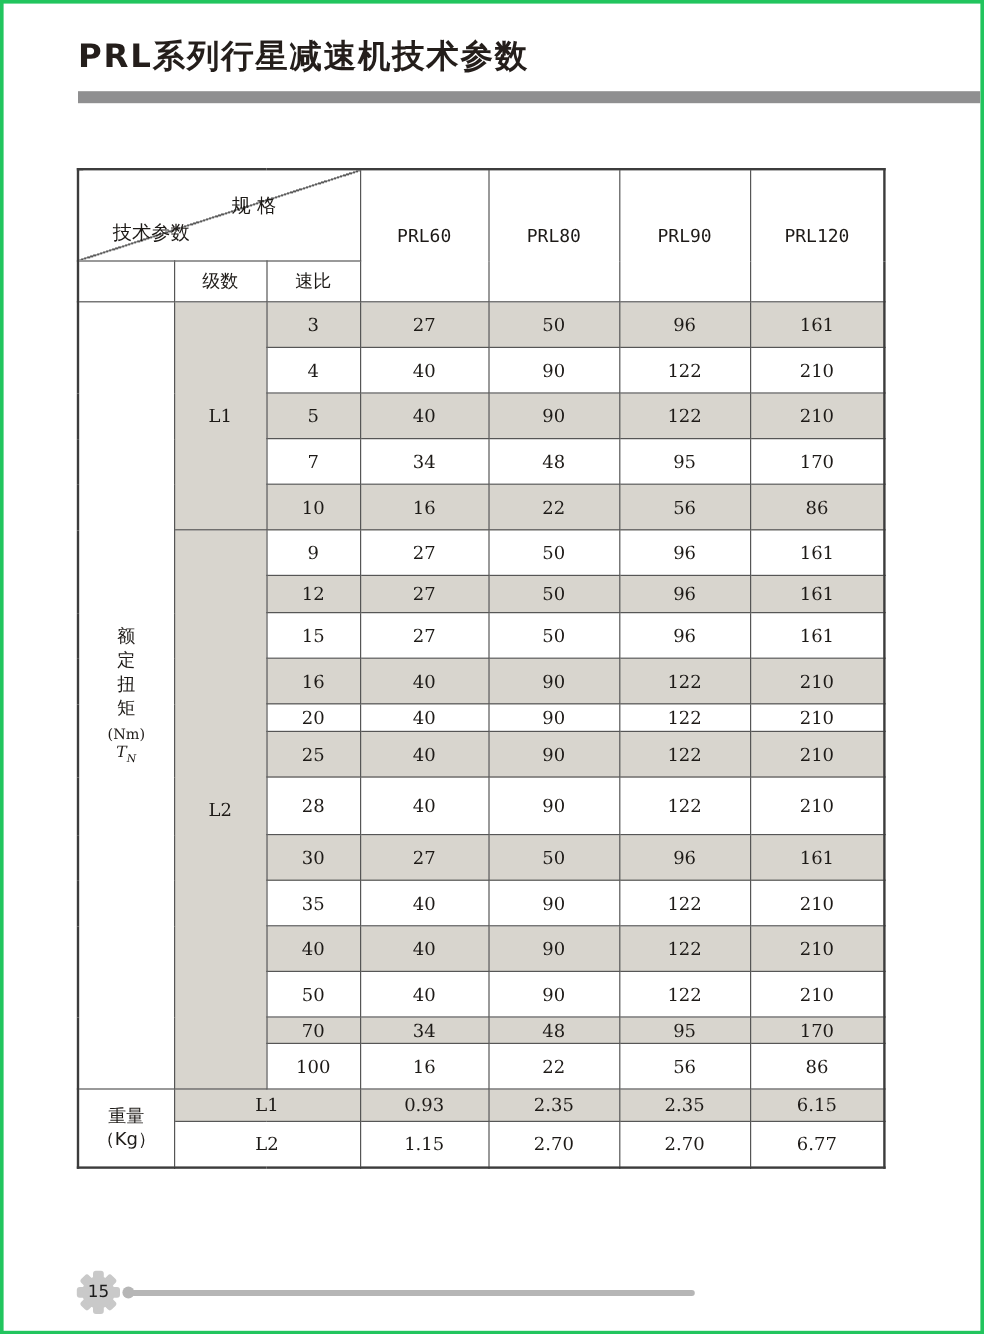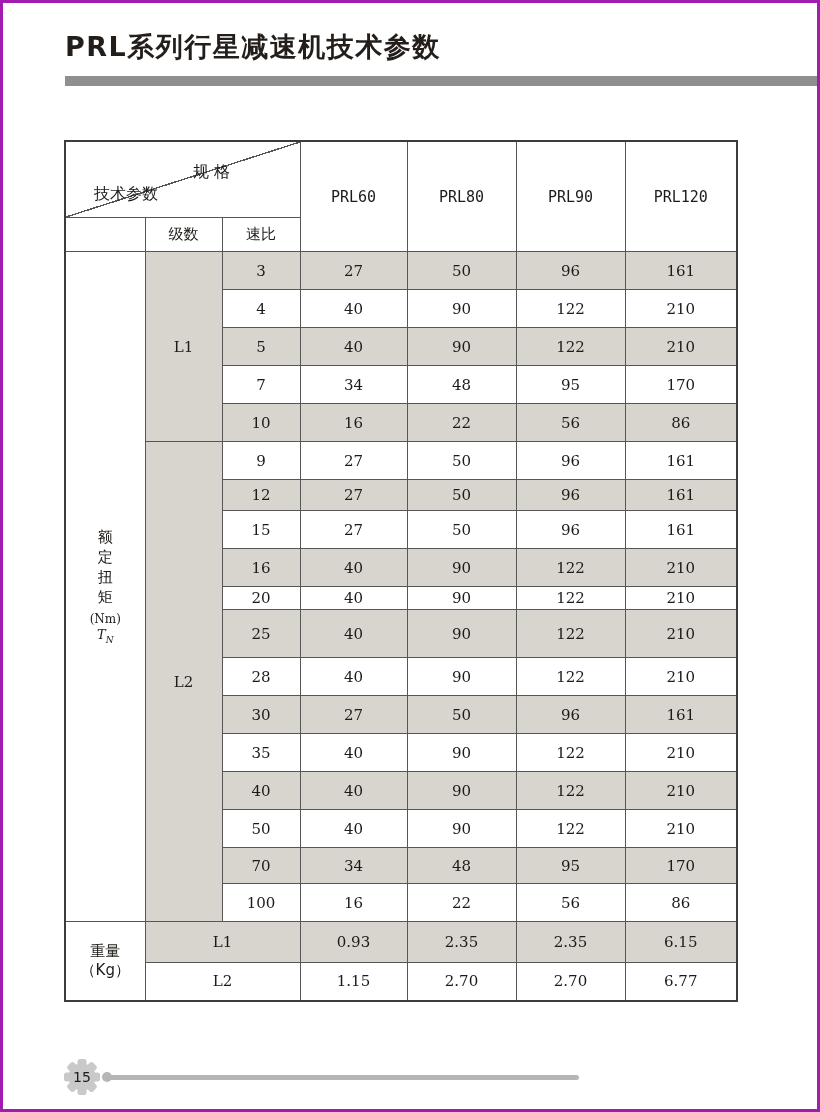--- a/index.html
+++ b/index.html
@@ -1,20 +1,20 @@
 <!DOCTYPE html>
 <html><head>
 <meta charset="utf-8">
 <style>
   html,body{margin:0;padding:0;background:#f2f2f2;}
   .page{
     position:relative;
     width:814px;height:1106px;
     background:#ffffff;
-    border:3px solid #a21caf;
+    border:3px solid #22c55e;
     font-family:"DejaVu Sans","Liberation Sans",sans-serif;
     overflow:hidden;
   }
   .page-title{
     position:absolute;left:62px;top:26px;
     font-size:27px;font-weight:bold;color:#241e1b;
     letter-spacing:1.5px;
   }
   .title-bar{
     position:absolute;left:62px;right:0;top:73px;height:10px;
@@ -183,28 +183,28 @@
             <td>122</td>
             <td>210</td>
           </tr>
           <tr class="" style="height:23px;margin-left:23px;">
             <td>20</td>
             <td>40</td>
             <td>90</td>
             <td>122</td>
             <td>210</td>
           </tr>
-          <tr class="shaded" style="height:48px;margin-left:48px;">
+          <tr class="shaded" style="height:38px;margin-left:48px;">
             <td>25</td>
             <td>40</td>
             <td>90</td>
             <td>122</td>
             <td>210</td>
           </tr>
-          <tr class="" style="height:38px;">
+          <tr class="" style="height:48px;">
             <td>28</td>
             <td>40</td>
             <td>90</td>
             <td>122</td>
             <td>210</td>
           </tr>
           <tr class="shaded" style="height:38px;">
             <td>30</td>
             <td>27</td>
             <td>50</td>
@@ -225,35 +225,35 @@
             <td>122</td>
             <td>210</td>
           </tr>
           <tr class="" style="height:38px;">
             <td>50</td>
             <td>40</td>
             <td>90</td>
             <td>122</td>
             <td>210</td>
           </tr>
-          <tr class="shaded" style="height:36px;">
+          <tr class="shaded" style="height:22px;">
             <td>70</td>
             <td>34</td>
             <td>48</td>
             <td>95</td>
             <td>170</td>
           </tr>
           <tr class="" style="height:38px;">
             <td>100</td>
             <td>16</td>
             <td>22</td>
             <td>56</td>
             <td>86</td>
           </tr>
-          <tr class="shaded" style="height:41px;">
+          <tr class="shaded" style="height:27px;">
             <td rowspan="2" class="weight-label">重量（Kg）</td>
             <td colspan="2">L1</td>
             <td>0.93</td>
             <td>2.35</td>
             <td>2.35</td>
             <td>6.15</td>
           </tr>
           <tr class="" style="height:38px;">
             <td colspan="2">L2</td>
             <td>1.15</td>

